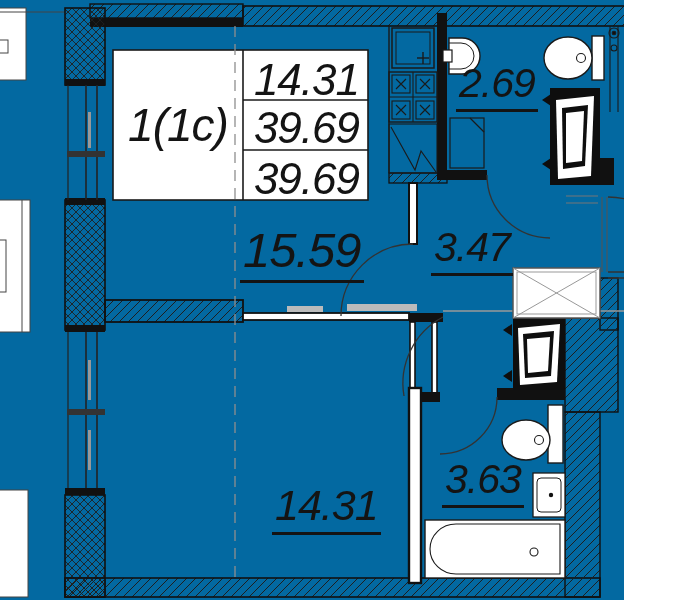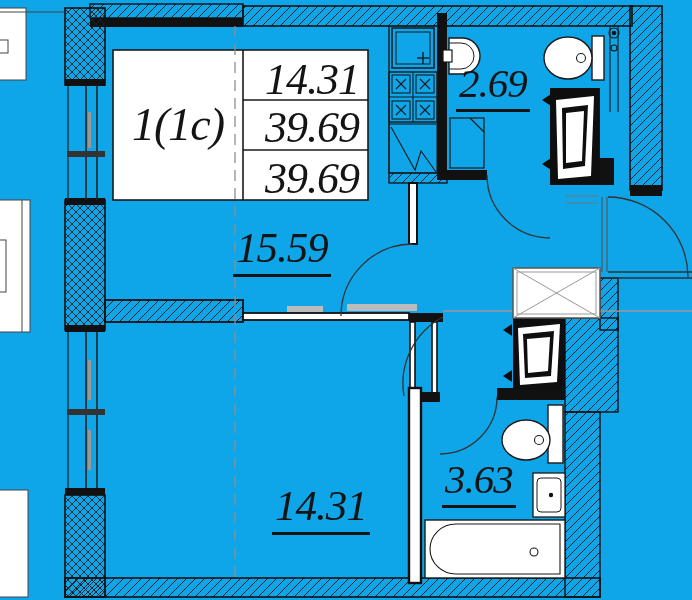--- a/index.html
+++ b/index.html
@@ -1,17 +1,17 @@
 <!DOCTYPE html>
 <html><head>
 <meta charset="utf-8">
 <style>
   html,body{margin:0;padding:0;background:#fff;}
-  .plan{position:relative;width:692px;height:600px;background:#0ea5e9;overflow:hidden;
-        font-family:Liberation Serif, serif;}
+  .plan{position:relative;width:624px;height:600px;background:#0369a1;overflow:hidden;
+        font-family:Liberation Sans, sans-serif;}
   .plan svg{position:absolute;left:0;top:0;}
   .lbl{position:absolute;font-style:italic;color:#141414;white-space:nowrap;
        letter-spacing:-1px;line-height:1;}
   .underlined{border-bottom:3.5px solid #141414;padding:0 3px 5px 3px;text-align:center;}
   .unit-cell{display:flex;align-items:center;justify-content:center;}
   .tbl-val{text-align:right;}
 </style>
 </head>
 <body>
 
@@ -220,17 +220,18 @@
     </g>
   </g>
 </svg>
 
 <div class="lbl unit-cell" style="left:115px;top:52px;width:126px;height:146px;font-size:46px;">1(1c)</div>
 
 <div class="lbl tbl-val" style="left:247px;top:58px;width:112px;font-size:44px;">14.31</div>
 <div class="lbl tbl-val" style="left:247px;top:106px;width:112px;font-size:44px;">39.69</div>
 <div class="lbl tbl-val" style="left:247px;top:157px;width:112px;font-size:44px;">39.69</div>
 
-<div class="lbl underlined" style="left:233px;top:226px;font-size:43px;">15.59</div>
+<div class="lbl underlined" style="left:240px;top:226px;font-size:49px;">15.59</div>
 <div class="lbl underlined" style="left:456px;top:63px;font-size:41px;">2.69</div>
+<div class="lbl underlined" style="left:431px;top:227px;font-size:41px;">3.47</div>
 <div class="lbl underlined" style="left:434px;top:459px;font-size:41px;margin-left:8px;">3.63</div>
 <div class="lbl underlined" style="left:272px;top:484px;font-size:43px;">14.31</div>
 </div>
 
 </body></html>

